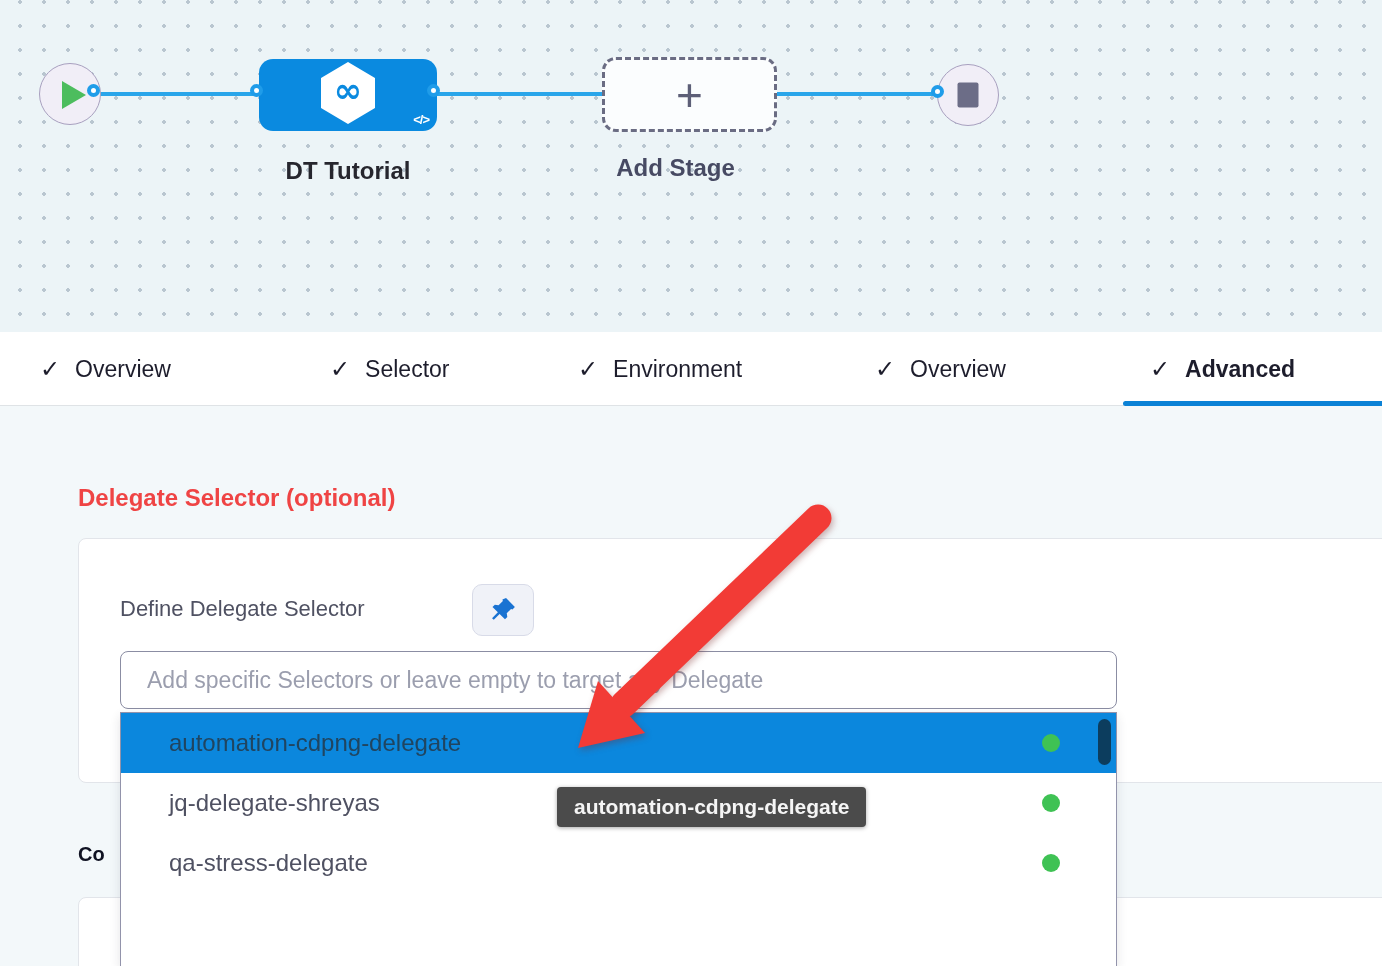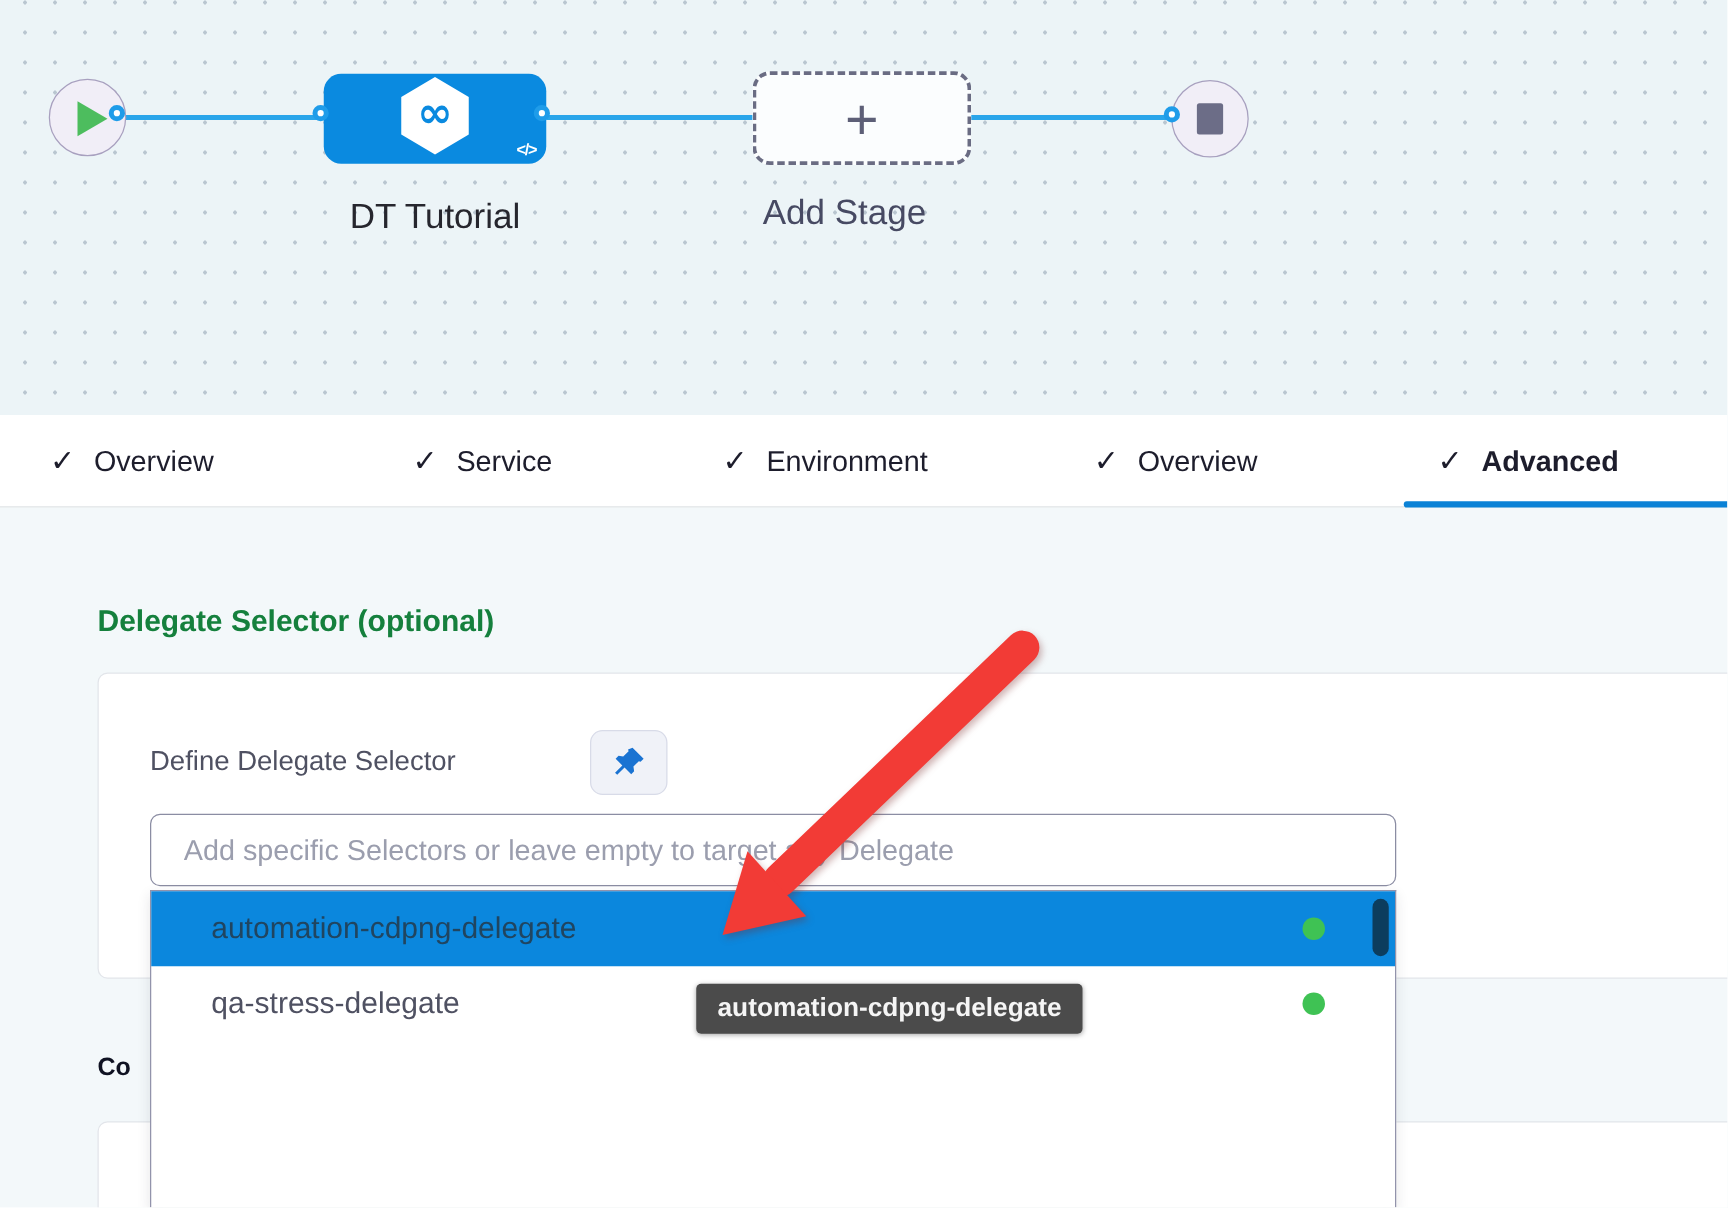--- a/index.html
+++ b/index.html
@@ -33,21 +33,21 @@
     position:absolute;right:8px;bottom:4px;color:#ffffff;
     font-size:13px;font-weight:bold;letter-spacing:-1px;
   }
   .hex-wrap{position:absolute;left:50%;top:50%;transform:translate(-50%,-50%);}
   .add-stage-node{
     position:absolute;left:602px;top:57px;width:175px;height:75px;
     border-radius:14px;border:3px dashed #6a6c83;background:#fbfdfe;
     display:flex;align-items:center;justify-content:center;
     color:#5d5f77;font-size:46px;font-weight:300;line-height:1;
   }
-  .node-label{position:absolute;font-size:28px;}
+  .node-label{position:absolute;font-size:24px;font-weight:bold;}
   .lbl-stage{left:259px;top:157px;width:178px;text-align:center;color:#26262e;}
   .lbl-add{left:588px;top:154px;width:175px;text-align:center;color:#474a63;}
   .end-square{
     position:absolute;left:50%;top:50%;transform:translate(-50%,-50%);
     width:21px;height:25px;background:#6c6d87;border-radius:2px;
   }
   
   .tabbar{
     position:absolute;left:0;top:332px;width:1382px;height:74px;
     background:#ffffff;border-bottom:1px solid #dfe3e6;
@@ -57,21 +57,21 @@
     font-size:23px;color:#1d1d2c;font-weight:500;cursor:pointer;
   }
   .tab .check{font-size:24px;color:#1d1d2c;}
   .tab.active{font-weight:700;}
   .tab-underline{
     position:absolute;left:1123px;bottom:-1px;width:259px;height:5px;
     background:#0b82d6;border-radius:3px 0 0 3px;
   }
   
   .panel-heading{
-    position:absolute;left:78px;top:484px;font-size:24px;font-weight:700;color:#15803d;
+    position:absolute;left:78px;top:484px;font-size:24px;font-weight:700;color:#ef4444;
   }
   .card1{
     position:absolute;left:78px;top:538px;width:1330px;height:245px;
     background:#ffffff;border:1px solid #e2e5ea;border-radius:8px;
   }
   .card2{
     position:absolute;left:78px;top:897px;width:1330px;height:120px;
     background:#ffffff;border:1px solid #e2e5ea;border-radius:8px;
   }
   .section2-heading{
@@ -161,21 +161,21 @@
     <div class="node-label lbl-add">Add Stage</div>
   </div>
 
   <div class="tabbar">
     <div class="tab" style="left:40px;">
       <span class="check">✓</span>
       <span>Overview</span>
     </div>
     <div class="tab" style="left:330px;">
       <span class="check">✓</span>
-      <span>Service</span>
+      <span>Selector</span>
     </div>
     <div class="tab" style="left:578px;">
       <span class="check">✓</span>
       <span>Environment</span>
     </div>
     <div class="tab" style="left:875px;">
       <span class="check">✓</span>
       <span>Overview</span>
     </div>
     <div class="tab active" style="left:1150px;">
@@ -201,20 +201,24 @@
   </div>
 
   <input class="selector-input" type="text" placeholder="Add specific Selectors or leave empty to target any Delegate" style="">
 
   <div class="dropdown">
     <div class="dd-item highlighted">
       <span class="dd-label">automation-cdpng-delegate</span>
       <span class="status-dot"></span>
     </div>
     <div class="dd-item">
+      <span class="dd-label">jq-delegate-shreyas</span>
+      <span class="status-dot"></span>
+    </div>
+    <div class="dd-item">
       <span class="dd-label">qa-stress-delegate</span>
       <span class="status-dot"></span>
     </div>
     <div class="scroll-thumb"></div>
   </div>
 
   <div class="tooltip">automation-cdpng-delegate</div>
 
   <svg class="arrow-svg">
     <line x1="818" y1="518" x2="624" y2="704" stroke="#f23b36" stroke-width="27" stroke-linecap="round"></line>

